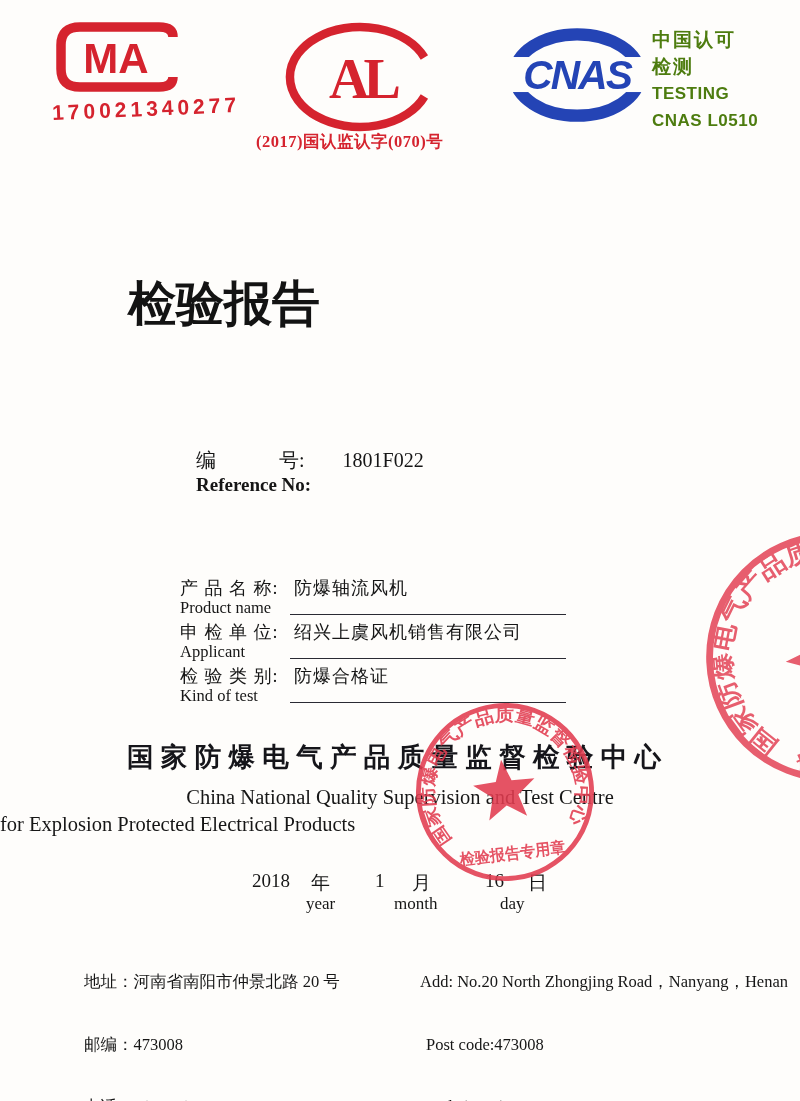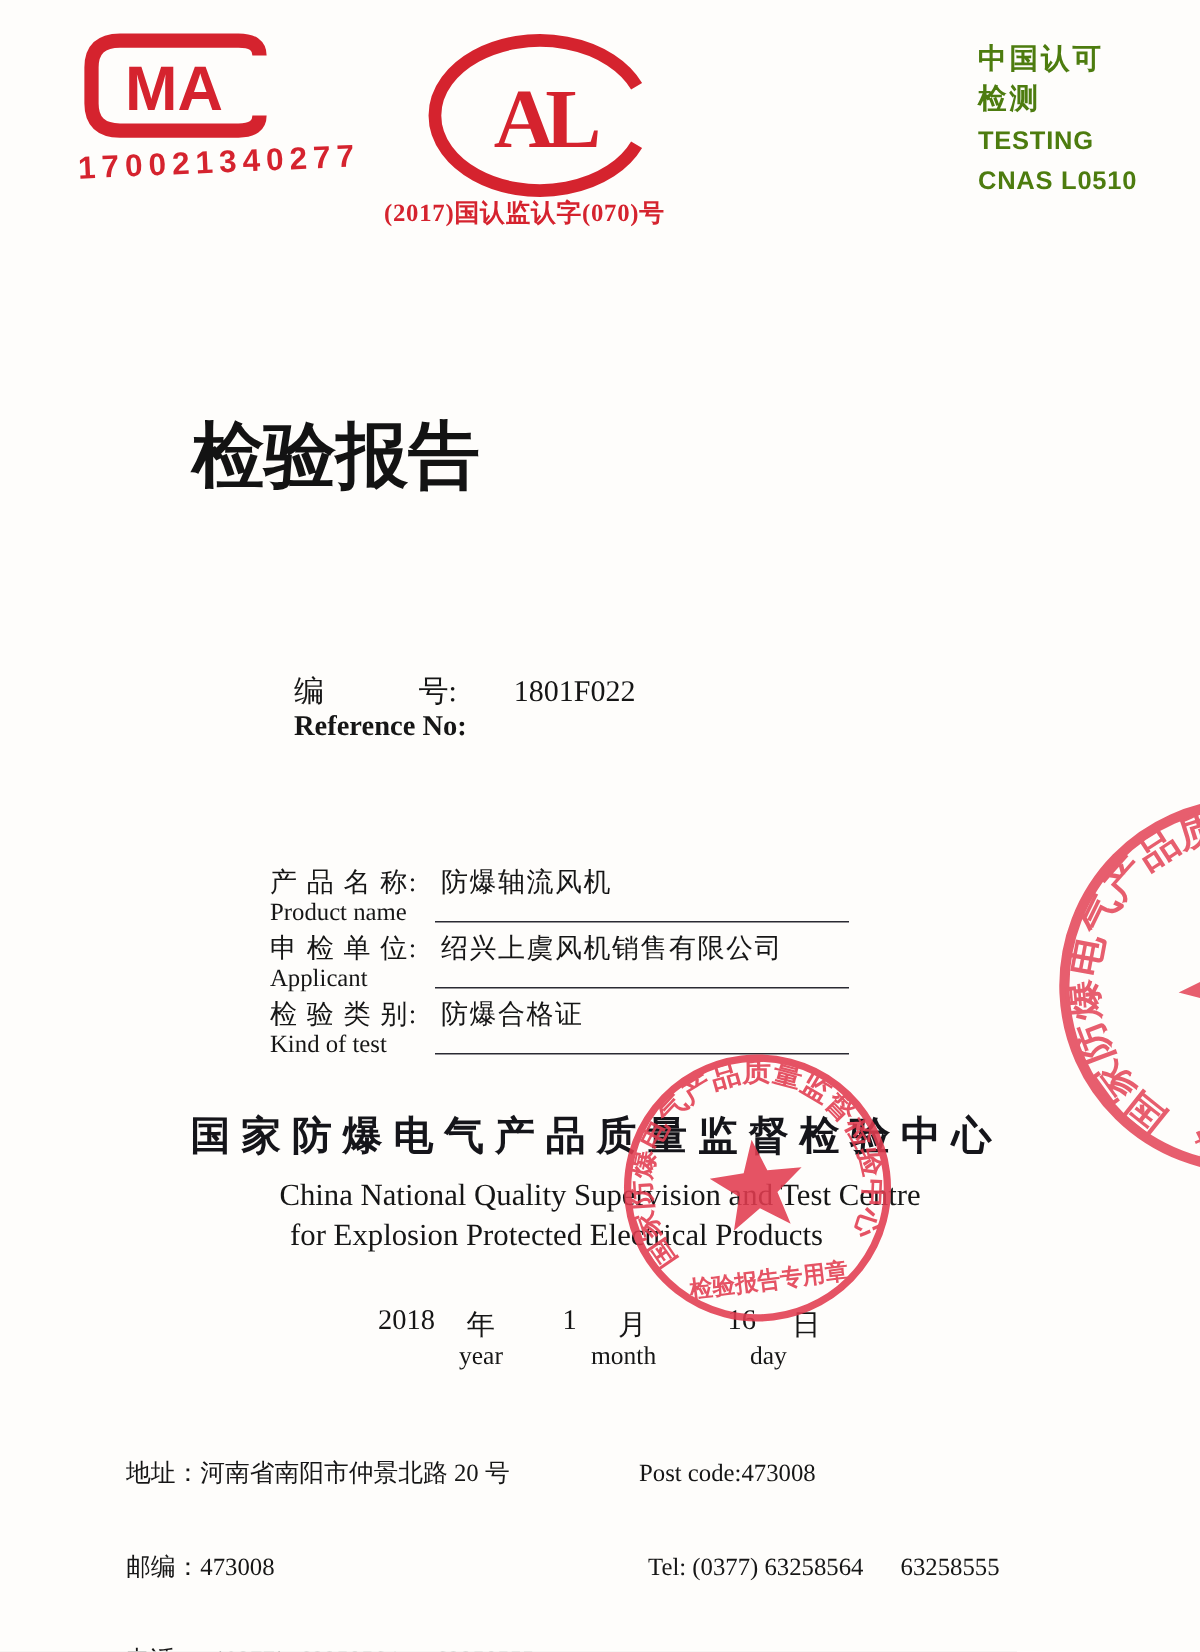--- a/index.html
+++ b/index.html
@@ -38,21 +38,21 @@
   
   .field-row{left:180px;width:386px;height:46px;}
   .f-zh{position:absolute;left:0;top:0;font-size:18px;letter-spacing:1px;}
   .f-val{position:absolute;left:114px;top:0;font-size:18px;letter-spacing:1px;white-space:nowrap;}
   .f-en{position:absolute;left:0;top:22px;font-size:16.5px;font-family:Liberation Serif, serif;}
   .f-line{position:absolute;left:110px;top:38px;width:276px;border-bottom:1.6px solid #2a2a33;}
   
   .issuer-zh{left:127px;top:739px;width:534px;font-size:26.5px;font-weight:bold;
     text-align:justify;text-align-last:justify;color:#15151a;}
   .issuer-en1{left:0;top:786px;width:800px;text-align:center;font-size:20.5px;}
-  .issuer-en2{left:0;top:813px;width:742px;text-align:center;font-size:20.5px;}
+  .issuer-en2{left:0;top:813px;width:742px;text-align:left;font-size:20.5px;}
   
   .date-item{font-size:19px;}
   .date-en{font-size:17px;}
   
   .footer-col{top:934px;font-size:16.5px;line-height:19px;white-space:pre;}
   .footer-left{left:84px;}
   .footer-right{left:420px;}
   .f-row{margin-bottom:5.5px;}
   .fr-indent1{padding-left:6px;}
   .fr-indent2{padding-left:12px;}
@@ -76,20 +76,27 @@
   <div class="abs cma-number red-ink">170021340277</div>
 
   <div class="abs cal-wrap">
     <svg width="160" height="118" viewBox="0 0 160 118">
       <path d="M 142.4 39.5 A 70 50 0 1 0 142.4 78.5" fill="none" stroke="#d5232e" stroke-width="8.5"></path>
       <text x="80" y="80" text-anchor="middle" font-size="56" font-weight="bold" letter-spacing="-6" fill="#d5232e">AL</text>
     </svg>
   </div>
   <div class="abs cal-caption red-ink">(2017)国认监认字(070)号</div>
 
+  <div class="abs cnas-wrap">
+    <svg width="142" height="98" viewBox="0 0 150 100">
+      <ellipse cx="73" cy="50" rx="66" ry="43" fill="none" stroke="#2444b5" stroke-width="13"></ellipse>
+      <rect x="-5" y="31" width="160" height="37" fill="#fefdfb"></rect>
+      <text x="73" y="65" text-anchor="middle" class="sans" font-size="43" font-weight="bold" font-style="italic" letter-spacing="-2" fill="#2444b5">CNAS</text>
+    </svg>
+  </div>
   <div class="abs cnas-text blue-ink">
     <div class="zh">中国认可</div>
     <div class="zh">检测</div>
     <div class="en">TESTING</div>
     <div class="en">CNAS L0510</div>
   </div>
 
   <div class="abs title-zh">检验报告</div>
 
   <div class="abs ref-line">
@@ -133,20 +140,21 @@
   <div class="abs footer-col footer-left">
     <div class="f-row"><span>地址：</span><span>河南省南阳市仲景北路 20 号</span></div>
     <div class="f-row"><span>邮编：</span><span>473008</span></div>
     <div class="f-row"><span>电话：</span><span>（0377）63258564      63258555</span></div>
     
     
     
   </div>
 
   <div class="abs footer-col footer-right">
+    <div class="f-row">Add: No.20 North Zhongjing Road，Nanyang，Henan</div>
     <div class="f-row fr-indent1">Post code:473008</div>
     <div class="f-row fr-indent2">Tel: (0377) 63258564      63258555</div>
     
     
     
   </div>
 
   <svg class="abs seal-main" viewBox="0 0 170 170">
     <defs>
       <path id="sealArc1" d="M 31 123 A 66 66 0 1 1 139 123" fill="none"></path>

